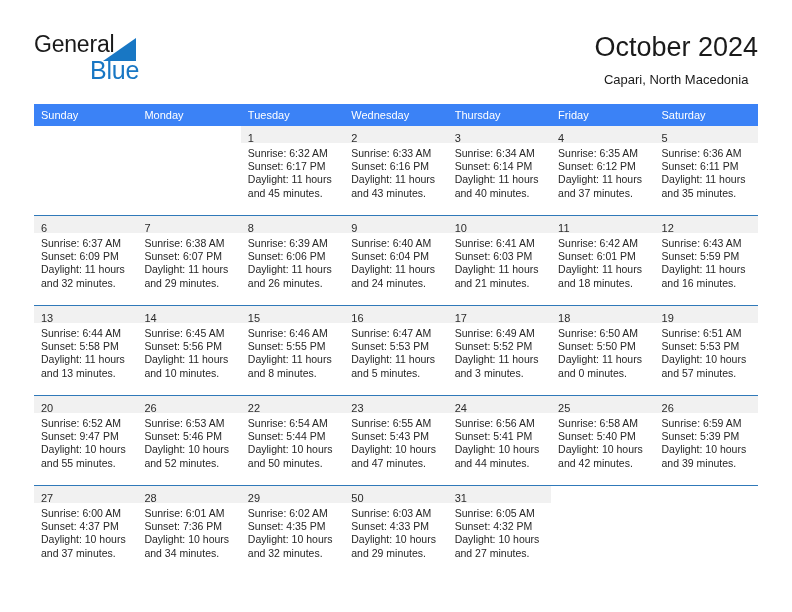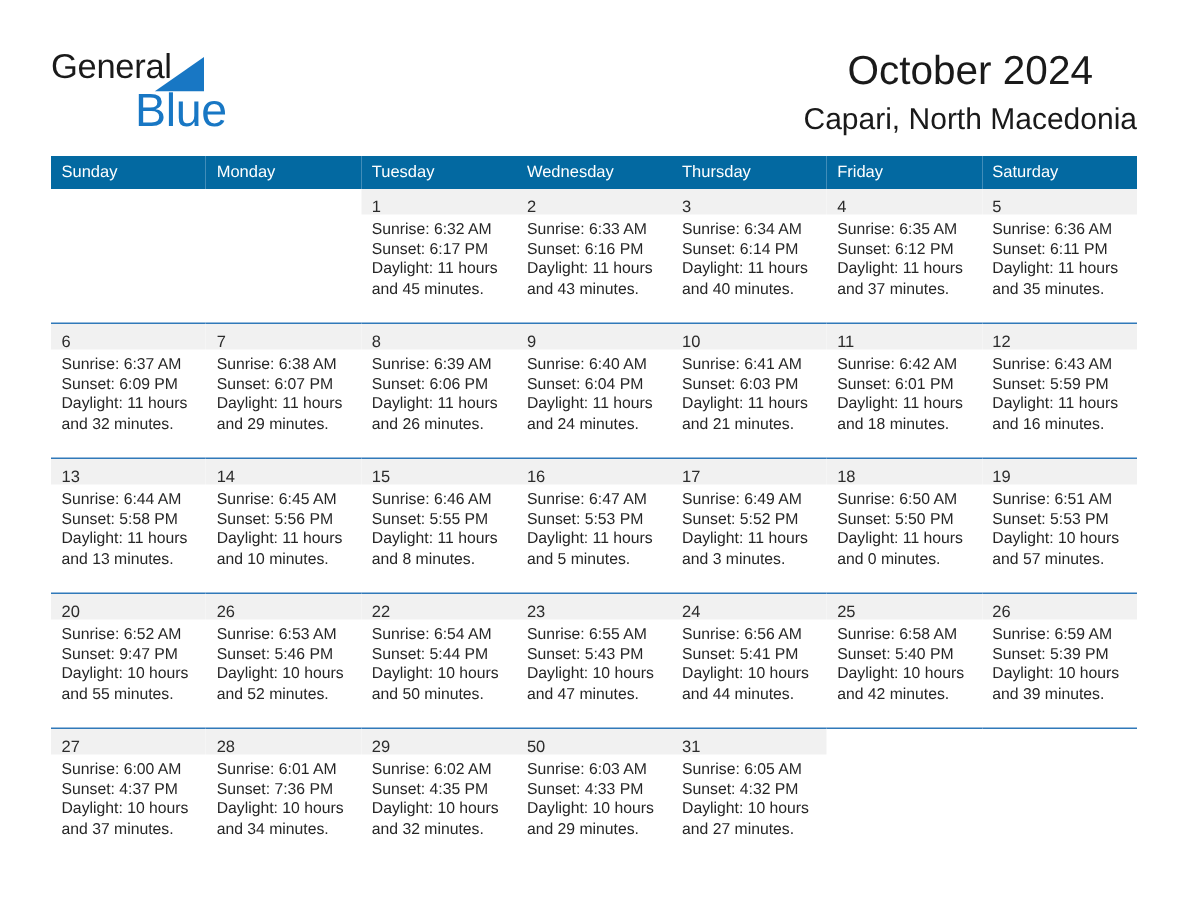--- a/index.html
+++ b/index.html
@@ -49,59 +49,59 @@
     position: absolute;
     left: 69px;
     top: 7px;
     width: 33px;
     height: 23px;
   }
   .brand-blue {
     position: absolute;
     left: 56px;
     top: 25px;
-    font-size: 31px;
+    font-size: 25px;
     letter-spacing: -0.2px;
     color: #1877c4;
     font-family: "Liberation Sans", sans-serif;
   }
   .title-block {
     position: absolute;
     right: 34px;
     top: 30px;
     text-align: center;
   }
   .cal-title {
     font-size: 27px;
     color: #1a1a1a;
     line-height: 34px;
     white-space: nowrap;
   }
   .cal-subtitle {
-    font-size: 20px;
+    font-size: 13px;
     color: #1a1a1a;
     line-height: 22px;
     margin-top: 5px;
     white-space: nowrap;
   }
 
   
   .calendar {
     position: absolute;
     left: 34px;
     top: 104px;
     width: 724px;
     border-collapse: collapse;
     table-layout: fixed;
   }
   .calendar col {
     width: 103.43px;
   }
   .calendar thead th {
-    background: #0369a1;
+    background: #3b82f6;
     color: #ffffff;
     font-size: 11px;
     font-weight: normal;
     text-align: left;
     padding: 5px 0 5px 7px;
     height: 11px;
     vertical-align: middle;
   }
   .calendar tbody tr {
     height: 89px;

